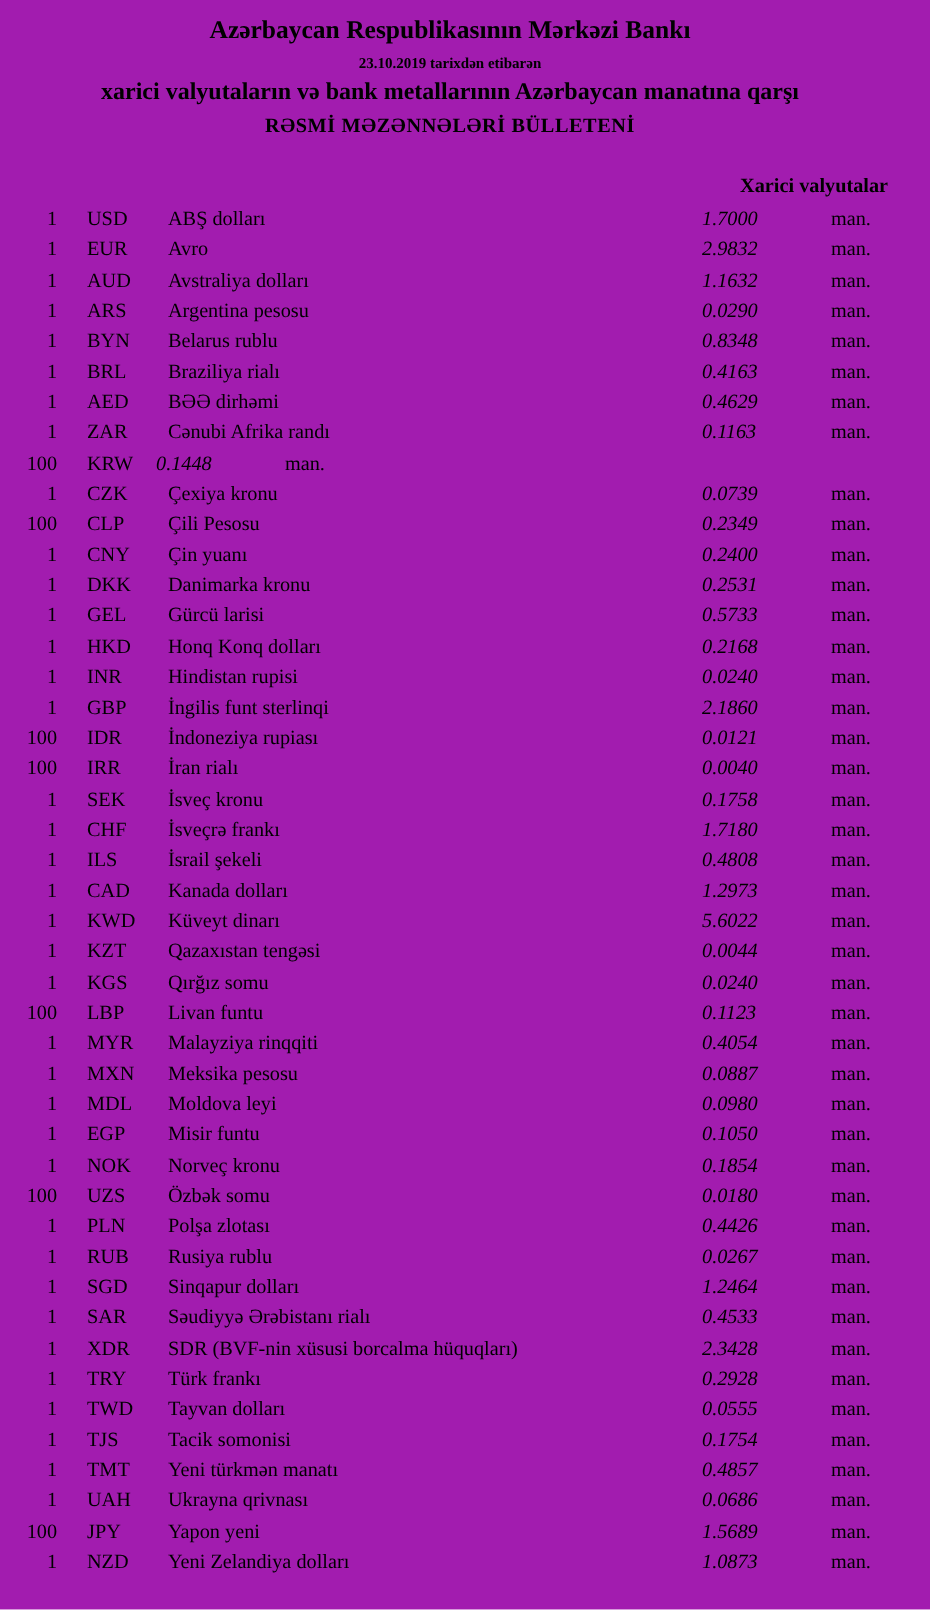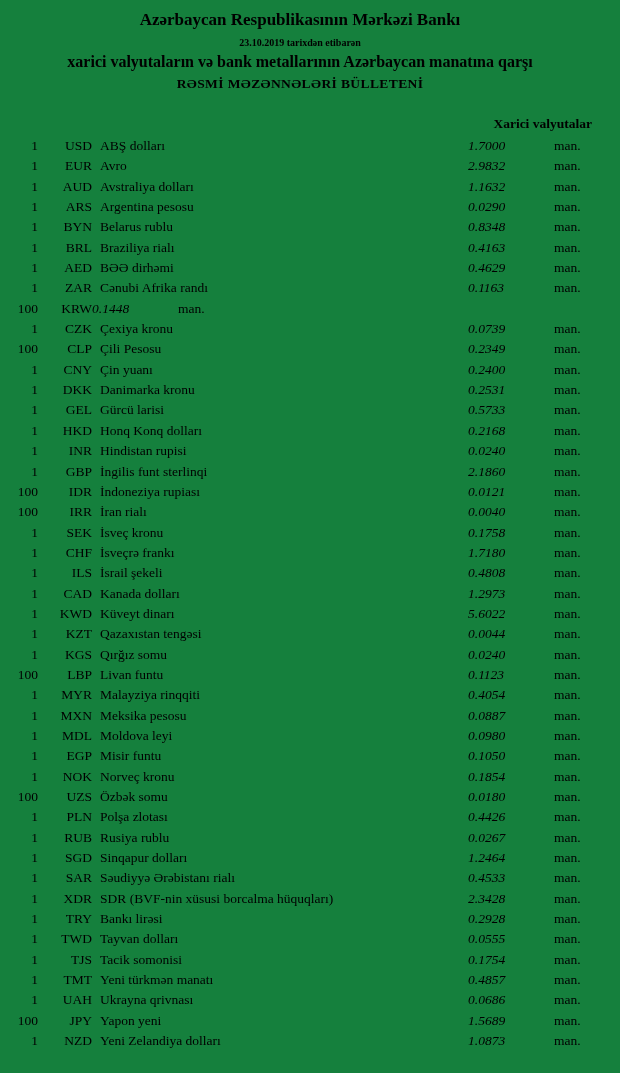--- a/index.html
+++ b/index.html
@@ -8,21 +8,21 @@
     background: #ffffff;
     color: #000000;
     font-family: "Liberation Serif", "DejaVu Serif", serif;
   }
   .page {
     width: 620px;
     height: 1073px;
     box-sizing: border-box;
     padding: 6px 28px 4px 8px;
     overflow: hidden;
-    background: #15803d;
+    background: #a21caf;
   }
   .hdr {
     text-align: center;
   }
   .hdr-title {
     font-size: 17px;
     font-weight: bold;
     margin-top: 4px;
   }
   .hdr-date {
@@ -59,22 +59,22 @@
     line-height: 20.35px;
     white-space: nowrap;
   }
   .col-qty {
     width: 30px;
     text-align: right;
     flex: 0 0 auto;
   }
   .col-code {
     width: 46px;
-    margin-left: 8px;
-    text-align: right;
+    margin-left: 20px;
+    text-align: left;
     flex: 0 0 auto;
   }
   .col-name {
     flex: 1 1 auto;
     margin-left: 8px;
     text-align: left;
     overflow: hidden;
   }
   .col-rate {
     width: 64px;
@@ -404,21 +404,21 @@
       <span class="col-qty">1</span>
       <span class="col-code">XDR</span>
       <span class="col-name">SDR (BVF-nin xüsusi borcalma hüquqları)</span>
       <span class="col-rate">2.3428</span>
       <span class="col-unit">man.</span>
     </div>
 
     <div class="row">
       <span class="col-qty">1</span>
       <span class="col-code">TRY</span>
-      <span class="col-name">Bankı lirəsi</span>
+      <span class="col-name">Türk frankı</span>
       <span class="col-rate">0.2928</span>
       <span class="col-unit">man.</span>
     </div>
 
     <div class="row">
       <span class="col-qty">1</span>
       <span class="col-code">TWD</span>
       <span class="col-name">Tayvan dolları</span>
       <span class="col-rate">0.0555</span>
       <span class="col-unit">man.</span>

